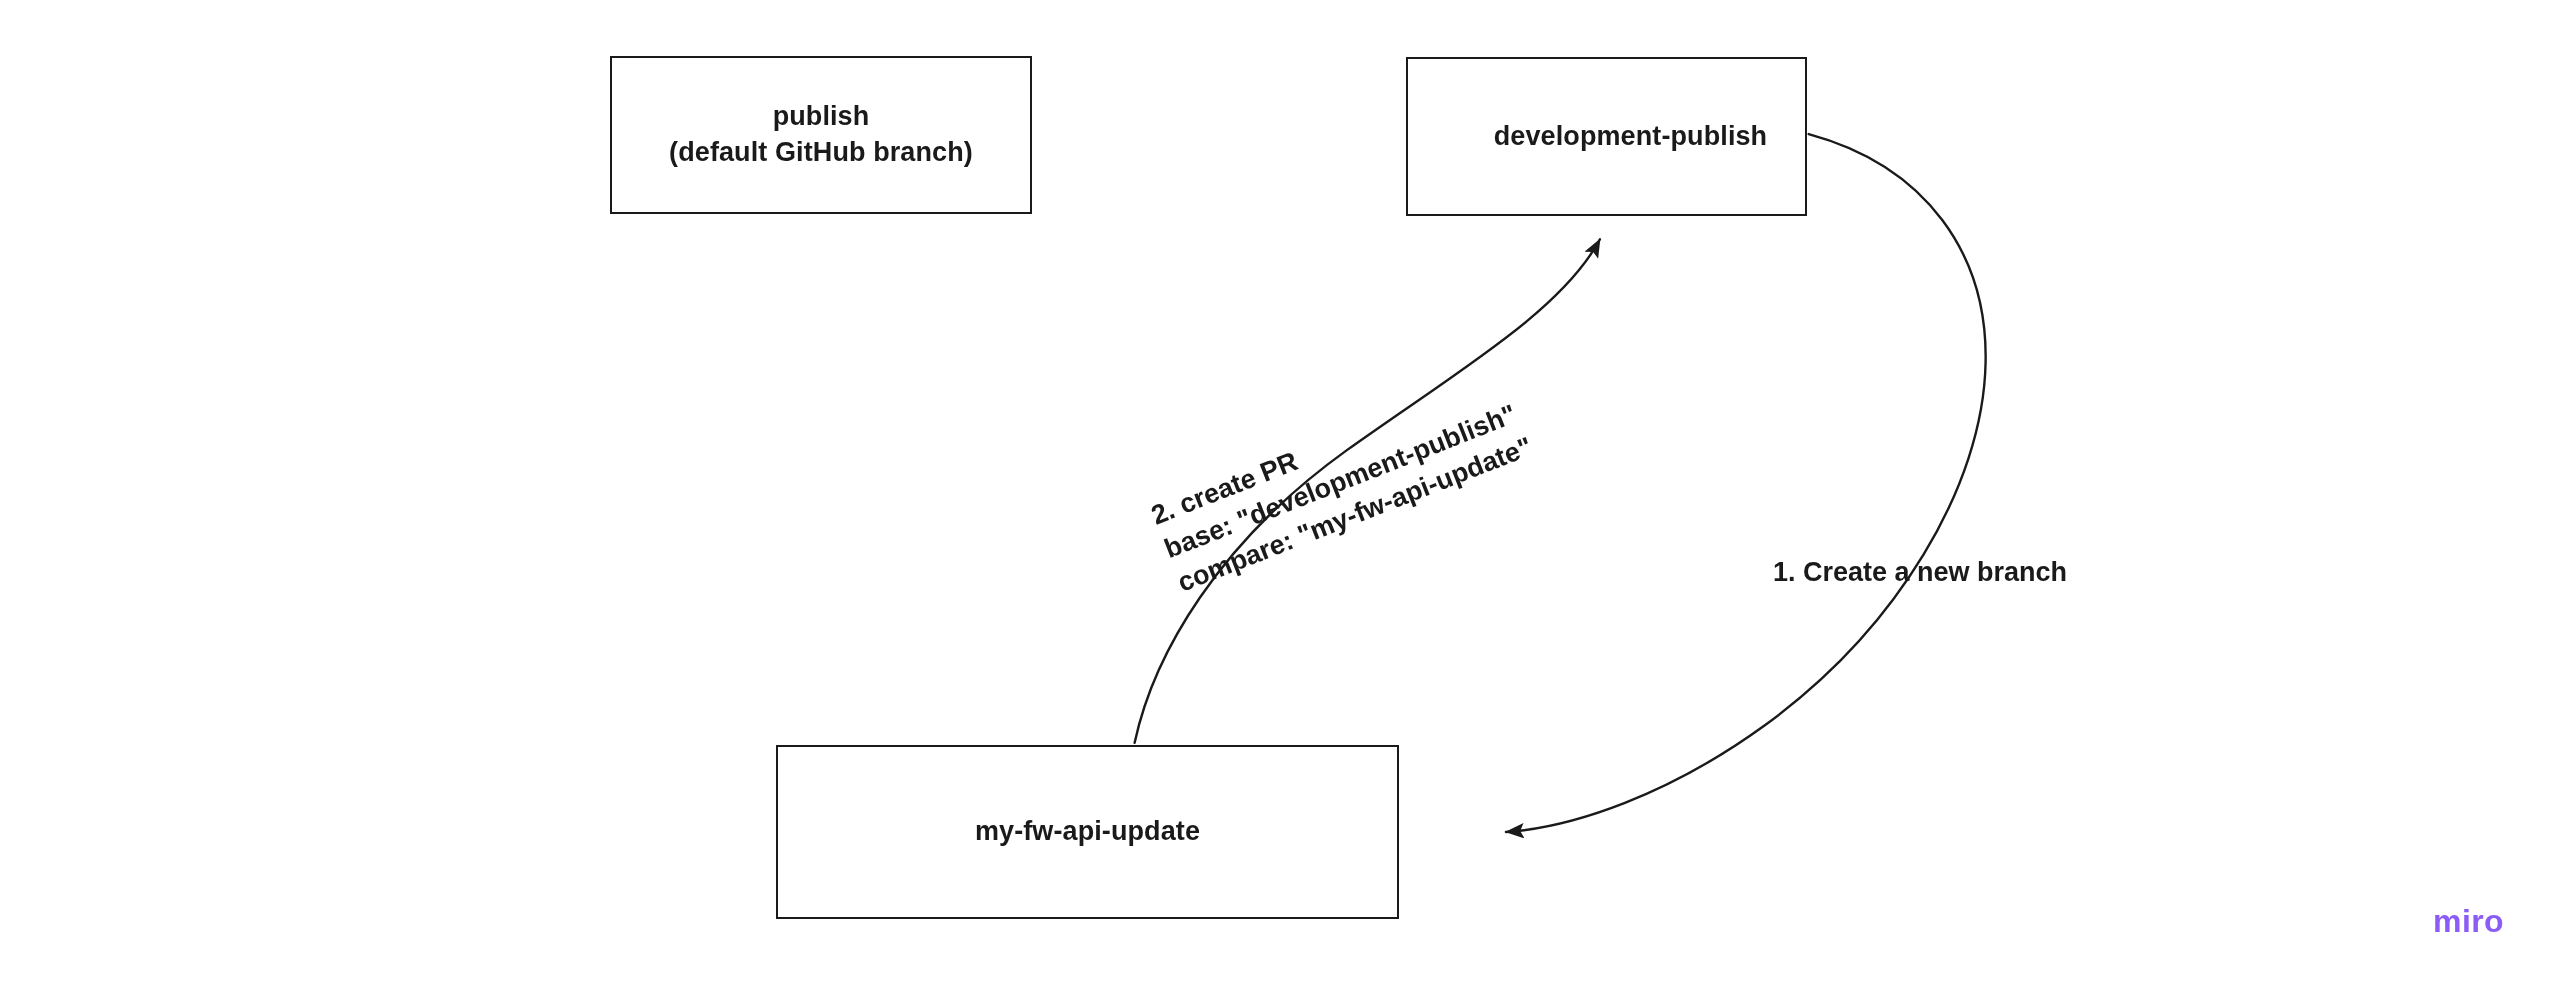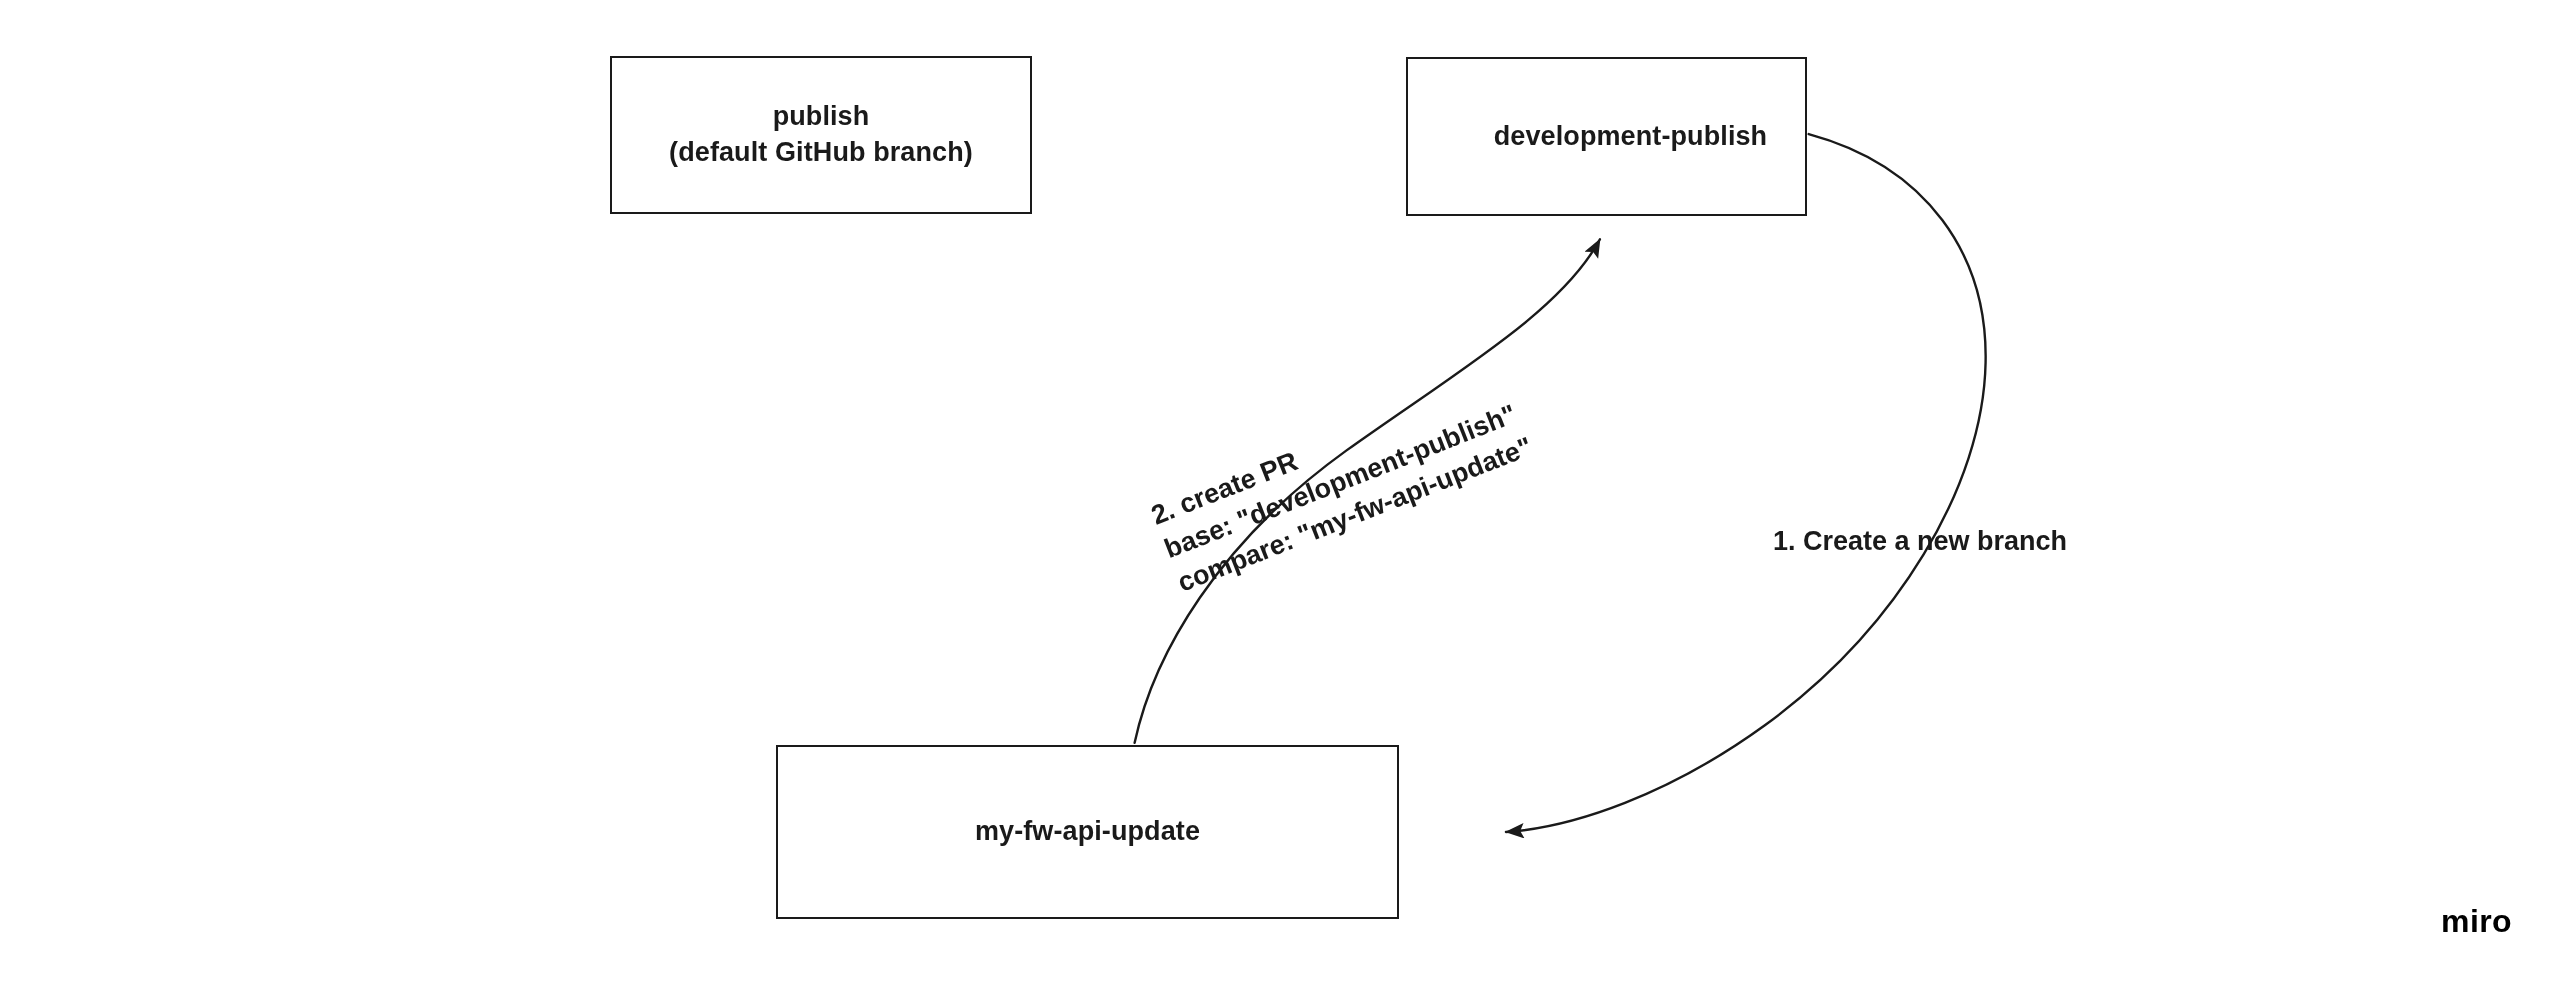--- a/index.html
+++ b/index.html
@@ -72,34 +72,34 @@
     position: absolute;
     color: #1a1a1a;
     font-size: 27px;
     line-height: 1.34;
     white-space: pre;
     z-index: 4;
     background: transparent;
   }
   #label-create-branch {
     left: 1773px;
-    top: 523px;
+    top: 554px;
   }
   #label-create-pr {
     left: 1146px;
     top: 500px;
     transform: rotate(-21.5deg);
     transform-origin: 0 0;
   }
   
   #watermark {
     position: absolute;
-    right: 64px;
+    right: 72px;
     bottom: 49px;
-    color: #000000;
+    color: #8b5cf6;
     font-size: 32px;
     letter-spacing: 0.4px;
     line-height: 1;
     z-index: 1;
     user-select: none;
   }
 </style>
 </head>
 <body>
 

